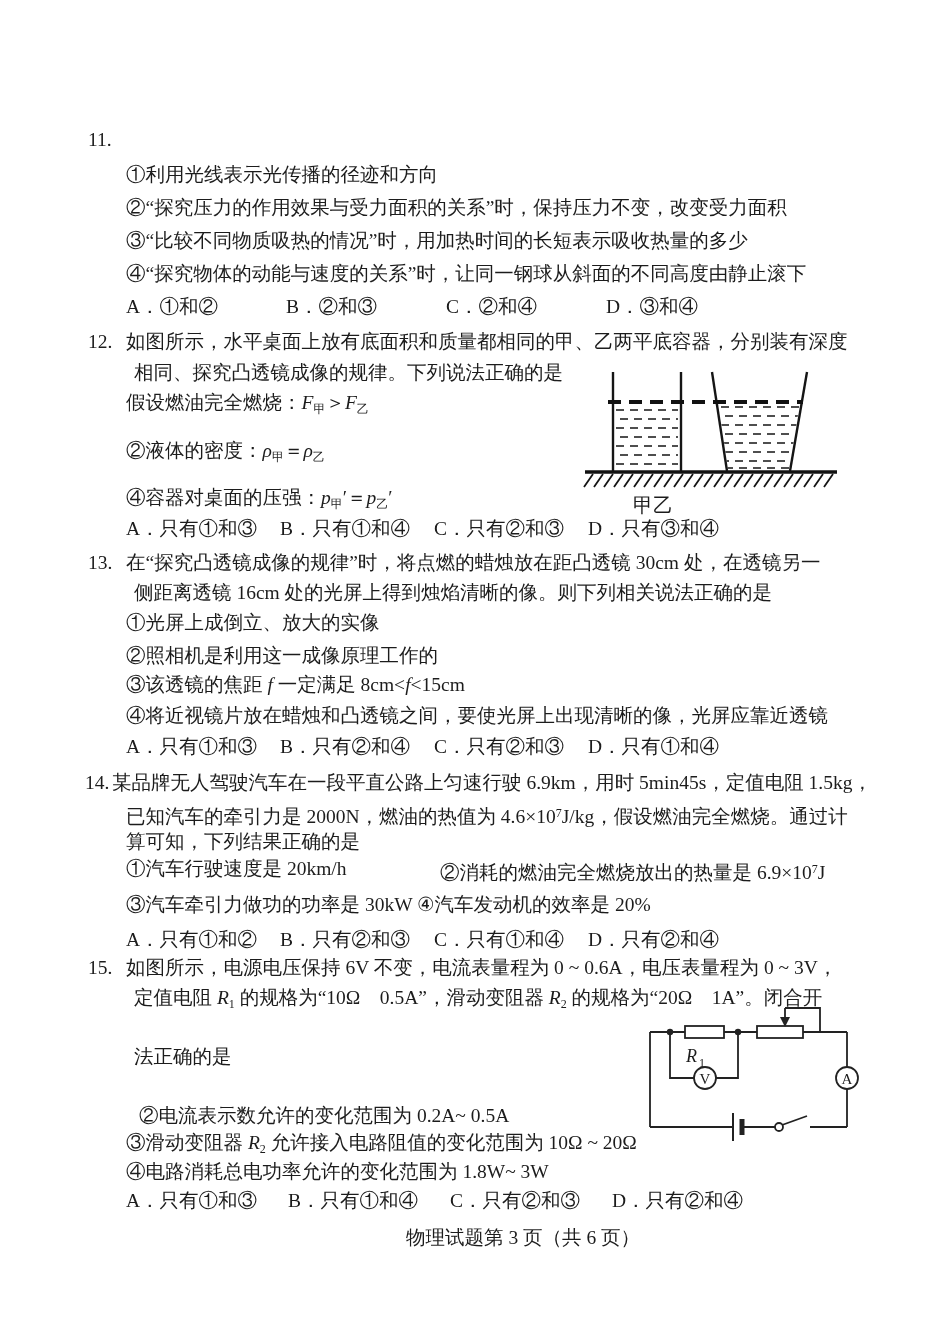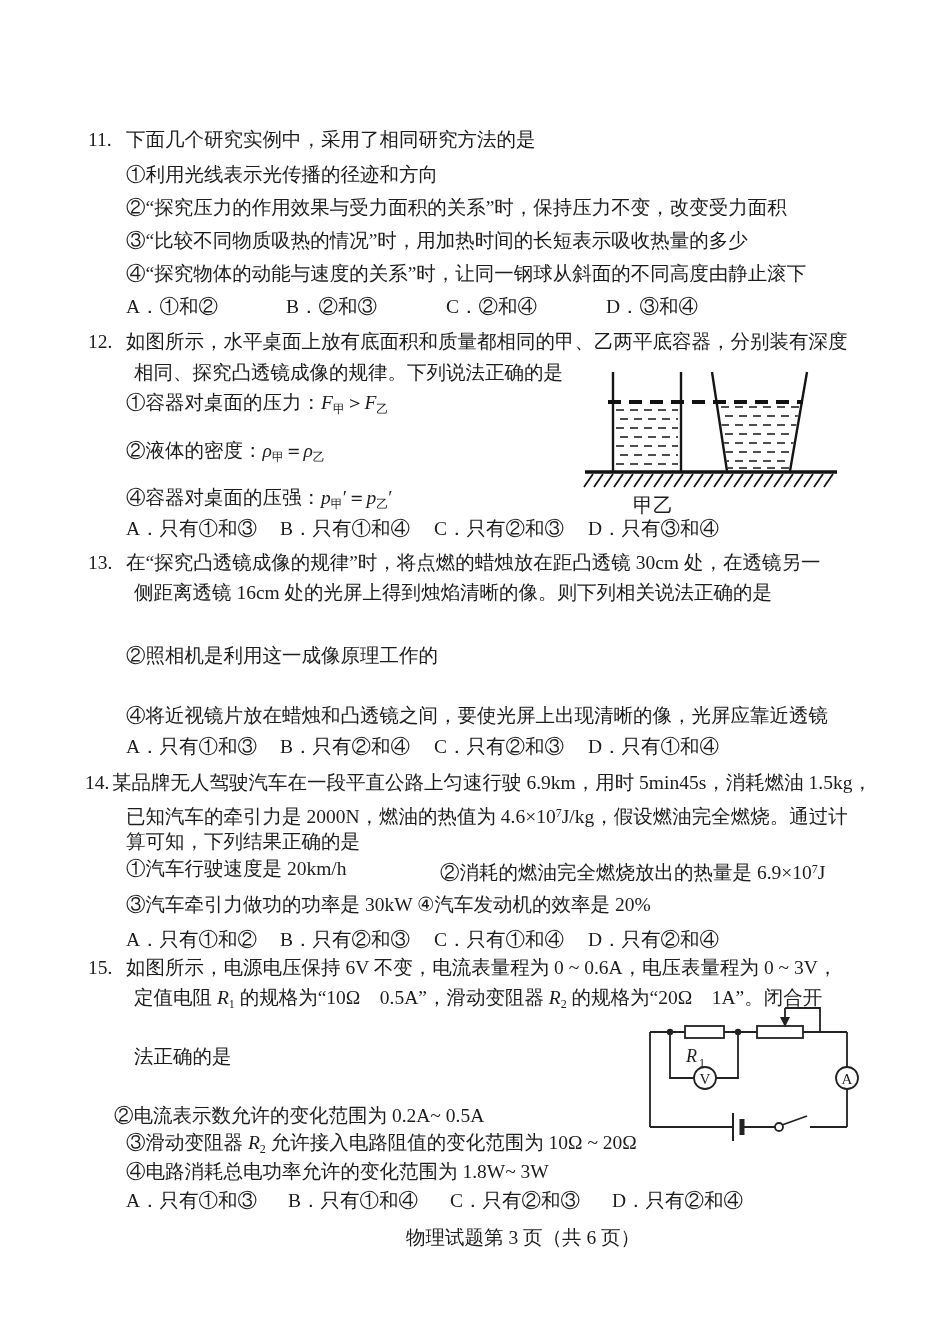--- a/index.html
+++ b/index.html
@@ -16,35 +16,34 @@
   .footer{position:absolute; width:100%; text-align:center;margin-left:48px;}
   svg{position:absolute; overflow:visible;}
   svg text{font-family:"Liberation Serif","DejaVu Serif",serif; fill:#1c1c1c;}
 </style>
 </head>
 <body>
 
 <div class="page">
 
   <div class="line" style="top:127px;left:88px">11.</div>
-  <div class="line" style="top:127px;left:126px">下面几个研究实例中，采用了相同研究方法的是</div>
   <div class="line" style="top:162px;left:126px">①利用光线表示光传播的径迹和方向</div>
   <div class="line" style="top:228px;left:126px">③“比较不同物质吸热的情况”时，用加热时间的长短表示吸收热量的多少</div>
   <div class="line" style="top:195px;left:126px">②“探究压力的作用效果与受力面积的关系”时，保持压力不变，改变受力面积</div>
   <div class="line" style="top:261px;left:126px">④“探究物体的动能与速度的关系”时，让同一钢球从斜面的不同高度由静止滚下</div>
   <div class="line" style="top:294px;left:126px">A．①和②</div>
   <div class="line" style="top:294px;left:286px">B．②和③</div>
   <div class="line" style="top:294px;left:446px">C．②和④</div>
   <div class="line" style="top:294px;left:606px">D．③和④</div>
 
   <div class="line" style="top:329px;left:88px">12.</div>
   <div class="line" style="top:329px;left:126px">如图所示，水平桌面上放有底面积和质量都相同的甲、乙两平底容器，分别装有深度</div>
   <div class="line" style="top:360px;left:134px">相同、探究凸透镜成像的规律。下列说法正确的是</div>
 
-  <div class="line" style="top:390px;left:126px"><span>①容器对桌面的压力：</span><span class="it">F</span><span class="sb">甲</span><span>＞</span><span class="it">F</span><span class="sb">乙</span><span></span></div>
+  <div class="line" style="top:390px;left:126px"><span>假设燃油完全燃烧：</span><span class="it">F</span><span class="sb">甲</span><span>＞</span><span class="it">F</span><span class="sb">乙</span><span></span></div>
 
   <div class="line" style="top:438px;left:126px"><span>②液体的密度：</span><span class="it">ρ</span><span class="sb">甲</span><span>＝</span><span class="it">ρ</span><span class="sb">乙</span><span></span></div>
 
 
   <div class="line" style="top:485px;left:126px"><span>④容器对桌面的压强：</span><span class="it">p</span><span class="sb">甲</span><span>′＝</span><span class="it">p</span><span class="sb">乙</span><span>′</span></div>
 
   <div class="line" style="top:516px;left:126px">A．只有①和③</div>
   <div class="line" style="top:516px;left:280px">B．只有①和④</div>
   <div class="line" style="top:516px;left:434px">C．只有②和③</div>
   <div class="line" style="top:516px;left:588px">D．只有③和④</div>
@@ -65,44 +64,46 @@
     </g>
     <line x1="33" y1="42" x2="228" y2="42" stroke="#111" stroke-width="4" stroke-dasharray="13 8"></line>
     <line x1="10" y1="112" x2="262" y2="112" stroke="#111" stroke-width="3.4"></line>
     <path stroke="#151515" stroke-width="1.8" fill="none" d="M18 114 l-9 13 M28 114 l-9 13 M38 114 l-9 13 M48 114 l-9 13 M58 114 l-9 13 M68 114 l-9 13 M78 114 l-9 13 M88 114 l-9 13 M98 114 l-9 13 M108 114 l-9 13 M118 114 l-9 13 M128 114 l-9 13 M138 114 l-9 13 M148 114 l-9 13 M158 114 l-9 13 M168 114 l-9 13 M178 114 l-9 13 M188 114 l-9 13 M198 114 l-9 13 M208 114 l-9 13 M218 114 l-9 13 M228 114 l-9 13 M238 114 l-9 13 M248 114 l-9 13 M258 114 l-9 13"></path>
     <text x="58" y="152" font-size="20">甲乙</text>
   </svg>
 
   <div class="line" style="top:550px;left:88px">13.</div>
   <div class="line" style="top:550px;left:126px">在“探究凸透镜成像的规律”时，将点燃的蜡烛放在距凸透镜 30cm 处，在透镜另一</div>
   <div class="line" style="top:580px;left:134px">侧距离透镜 16cm 处的光屏上得到烛焰清晰的像。则下列相关说法正确的是</div>
+  <div class="line" style="top:610px;left:126px">①光屏上成倒立、放大的实像</div>
   <div class="line" style="top:643px;left:126px">②照相机是利用这一成像原理工作的</div>
+  <div class="line" style="top:672px;left:126px"><span>③该透镜的焦距 </span><span class="it">f</span><span> 一定满足 8cm&lt;</span><span class="it">f</span><span>&lt;15cm</span></div>
   <div class="line" style="top:703px;left:126px">④将近视镜片放在蜡烛和凸透镜之间，要使光屏上出现清晰的像，光屏应靠近透镜</div>
   <div class="line" style="top:734px;left:126px">A．只有①和③</div>
   <div class="line" style="top:734px;left:280px">B．只有②和④</div>
   <div class="line" style="top:734px;left:434px">C．只有②和③</div>
   <div class="line" style="top:734px;left:588px">D．只有①和④</div>
 
   <div class="line" style="top:770px;left:85px">14.</div>
-  <div class="line" style="top:770px;left:112px">某品牌无人驾驶汽车在一段平直公路上匀速行驶 6.9km，用时 5min45s，消耗燃油 1.5kg，</div>
+  <div class="line" style="top:770px;left:112px">某品牌无人驾驶汽车在一段平直公路上匀速行驶 6.9km，用时 5min45s，定值电阻 1.5kg，</div>
   <div class="line" style="top:800px;left:126px"><span>已知汽车的牵引力是 2000N，燃油的热值为 4.6×10</span><span class="sp">7</span><span>J/kg，假设燃油完全燃烧。通过计</span></div>
   <div class="line" style="top:829px;left:126px">算可知，下列结果正确的是</div>
   <div class="line" style="top:856px;left:126px">①汽车行驶速度是 20km/h</div>
   <div class="line" style="top:856px;left:440px"><span>②消耗的燃油完全燃烧放出的热量是 6.9×10</span><span class="sp">7</span><span>J</span></div>
   <div class="line" style="top:892px;left:126px">③汽车牵引力做功的功率是 30kW ④汽车发动机的效率是 20%</div>
   <div class="line" style="top:927px;left:126px">A．只有①和②</div>
   <div class="line" style="top:927px;left:280px">B．只有②和③</div>
   <div class="line" style="top:927px;left:434px">C．只有①和④</div>
   <div class="line" style="top:927px;left:588px">D．只有②和④</div>
 
   <div class="line" style="top:955px;left:88px">15.</div>
   <div class="line" style="top:955px;left:126px">如图所示，电源电压保持 6V 不变，电流表量程为 0 ~ 0.6A，电压表量程为 0 ~ 3V，</div>
   <div class="line" style="top:985px;left:134px"><span>定值电阻 </span><span class="it">R</span><span class="sb">1</span><span> 的规格为“10Ω　0.5A”，滑动变阻器 </span><span class="it">R</span><span class="sb">2</span><span> 的规格为“20Ω　1A”。闭合开</span></div>
   <div class="line" style="top:1044px;left:134px">法正确的是</div>
-  <div class="line" style="top:1103px;left:114px">②电流表示数允许的变化范围为 0.2A~ 0.5A</div>
+  <div class="line" style="top:1103px;left:139px">②电流表示数允许的变化范围为 0.2A~ 0.5A</div>
   <div class="line" style="top:1130px;left:126px"><span>③滑动变阻器 </span><span class="it">R</span><span class="sb">2</span><span> 允许接入电路阻值的变化范围为 10Ω ~ 20Ω</span></div>
   <div class="line" style="top:1159px;left:126px">④电路消耗总电功率允许的变化范围为 1.8W~ 3W</div>
   <div class="line" style="top:1188px;left:126px">A．只有①和③</div>
   <div class="line" style="top:1188px;left:288px">B．只有①和④</div>
   <div class="line" style="top:1188px;left:450px">C．只有②和③</div>
   <div class="line" style="top:1188px;left:612px">D．只有②和④</div>
 
   <svg style="left:645px;top:1000px" width="215" height="150" viewBox="0 0 215 150">
     <g stroke="#222" fill="none" stroke-width="1.8">
       <path d="M5 32 H40 M79 32 H112 M158 32 H202 M5 32 V127 M5 127 H88 M97 127 H130 M165 127 H202 M202 32 V67 M202 89 V127 M25 32 V78 H49 M71 78 H93 V32"></path>

